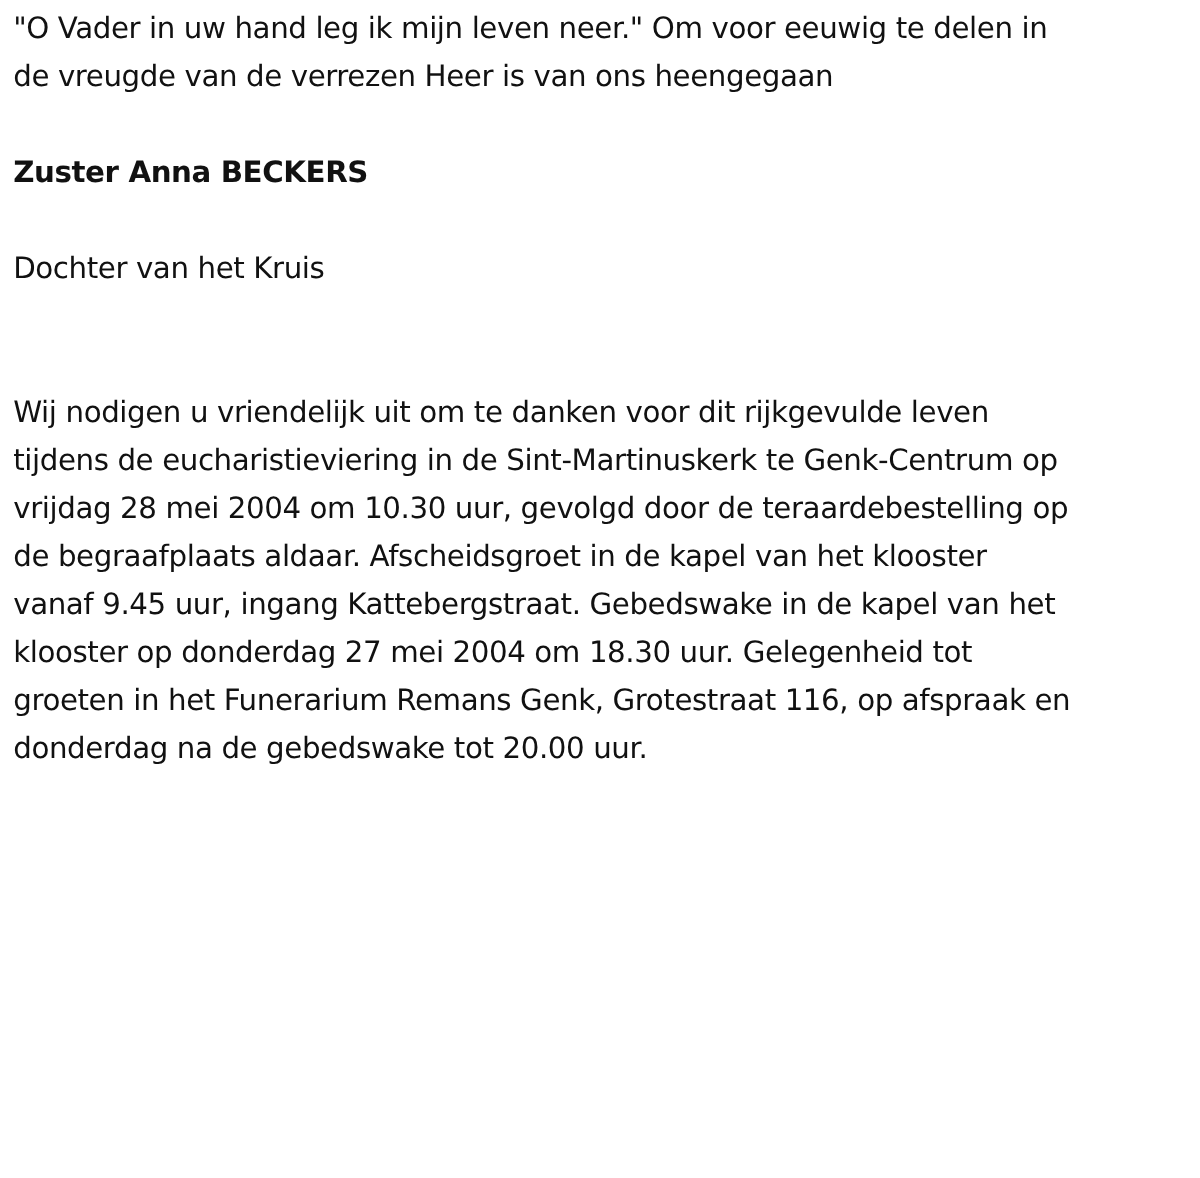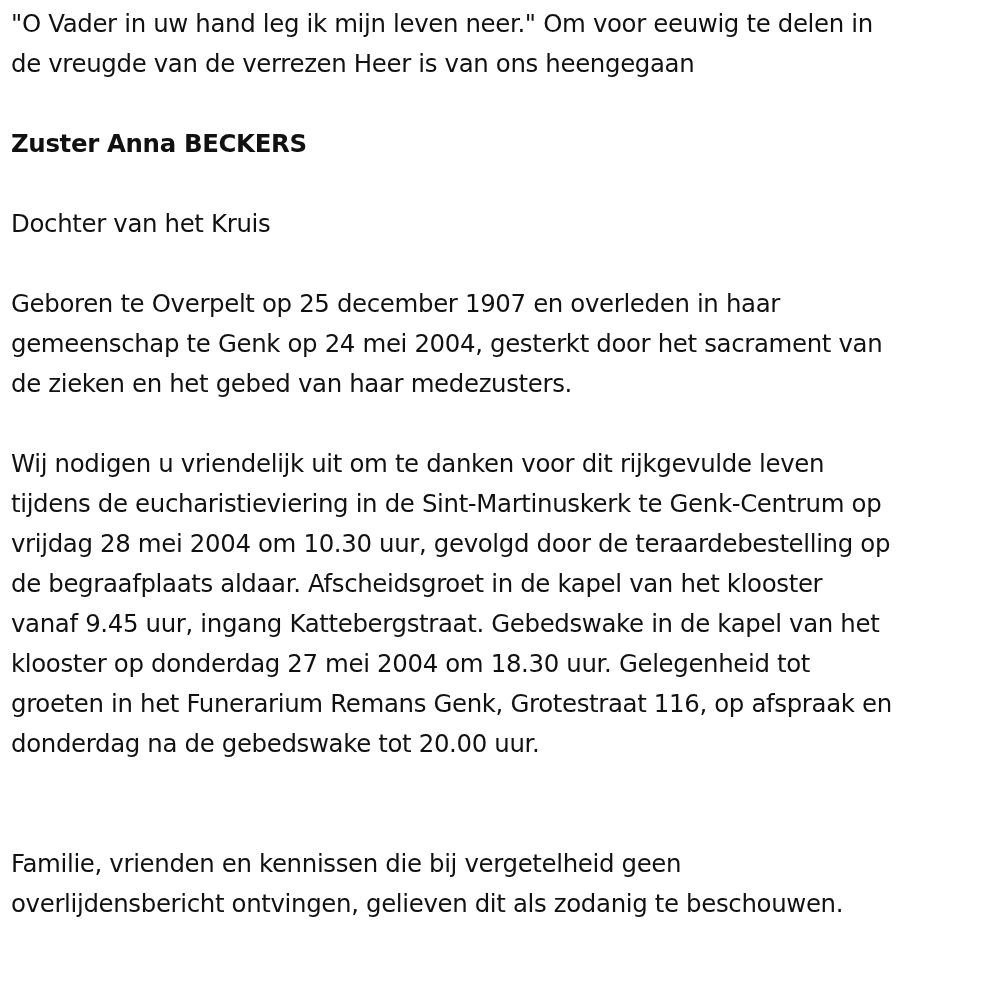--- a/index.html
+++ b/index.html
@@ -47,42 +47,33 @@
   <div class="gap"></div>
 
   <div class="line bold" style="transform: scaleX(0.997);">Zuster Anna BECKERS</div>
 
   <div class="gap"></div>
 
   <div class="line" style="transform: scaleX(0.997);">Dochter van het Kruis</div>
 
   <div class="gap"></div>
 
-  <div>
-    <div class="line" style="transform: scaleX(0.997);">Geboren te Overpelt op 25 december 1907 en overleden in haar</div>
-    <div class="line" style="transform: scaleX(0.997);">gemeenschap te Genk op 24 mei 2004, gesterkt door het sacrament van</div>
-    <div class="line" style="transform: scaleX(0.997);">de zieken en het gebed van haar medezusters.</div>
-  </div>
 
   <div class="gap"></div>
 
   <div>
     <div class="line" style="transform: scaleX(0.997);">Wij nodigen u vriendelijk uit om te danken voor dit rijkgevulde leven</div>
     <div class="line" style="transform: scaleX(0.997);">tijdens de eucharistieviering in de Sint-Martinuskerk te Genk-Centrum op</div>
     <div class="line" style="transform: scaleX(0.997);">vrijdag 28 mei 2004 om 10.30 uur, gevolgd door de teraardebestelling op</div>
     <div class="line" style="transform: scaleX(0.997);">de begraafplaats aldaar. Afscheidsgroet in de kapel van het klooster</div>
     <div class="line" style="transform: scaleX(0.997);">vanaf 9.45 uur, ingang Kattebergstraat. Gebedswake in de kapel van het</div>
     <div class="line" style="transform: scaleX(0.997);">klooster op donderdag 27 mei 2004 om 18.30 uur. Gelegenheid tot</div>
     <div class="line" style="transform: scaleX(0.997);">groeten in het Funerarium Remans Genk, Grotestraat 116, op afspraak en</div>
     <div class="line" style="transform: scaleX(0.997);">donderdag na de gebedswake tot 20.00 uur.</div>
   </div>
 
   <div class="gap"></div>
 
 
   <div class="gap"></div>
 
-  <div>
-    <div class="line" style="transform: scaleX(0.997);">Familie, vrienden en kennissen die bij vergetelheid geen</div>
-    <div class="line" style="transform: scaleX(0.997);">overlijdensbericht ontvingen, gelieven dit als zodanig te beschouwen.</div>
-  </div>
 
 </div>
 
 </body></html>

